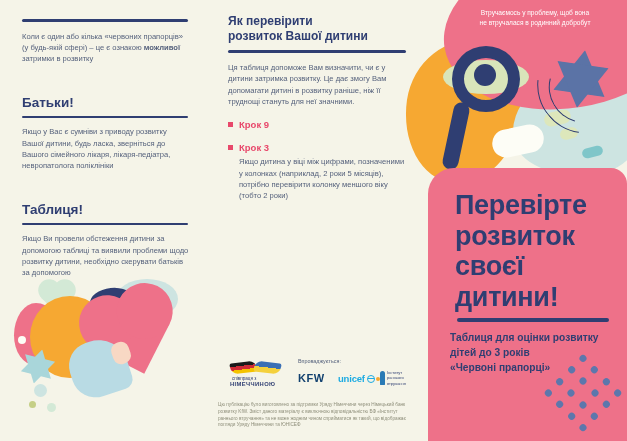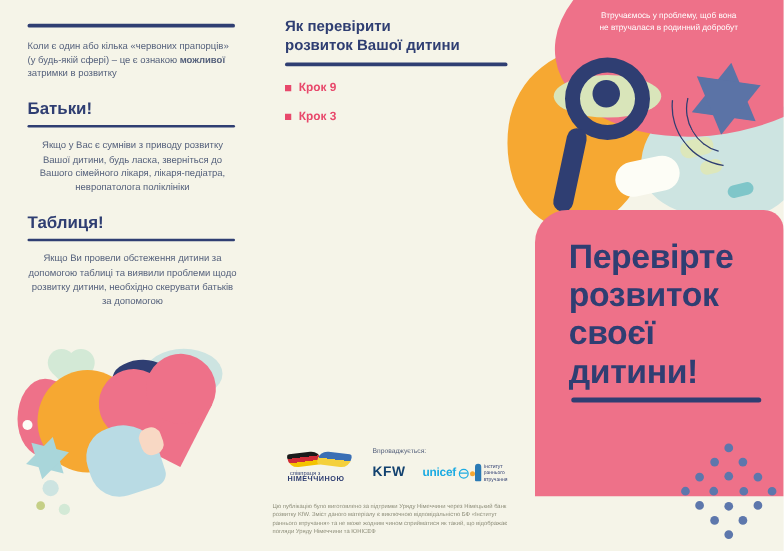--- a/index.html
+++ b/index.html
@@ -11,23 +11,23 @@
   .navy { color:#2f3e72; }
   .rule { background:#2f3e72; height:2.5px; border-radius:2px; }
   .body-text { color:#55617c; font-size:7.6px; line-height:1.5; }
   .pre { white-space:pre-line; }
 
   
   .left-panel { position:absolute; left:22px; top:12px; width:168px; }
   .left-title { font-size:15px; font-weight:bold; line-height:1.22; white-space:pre-line; }
   .left-rule-1 { margin-top:7px; width:166px; }
   .left-intro { margin-top:9px; }
-  .sec-head { font-size:13.5px; font-weight:bold; margin-top:14px; }
+  .sec-head { font-size:13.5px; font-weight:bold; margin-top:30px; }
   .sec-rule { margin-top:6px; width:166px; }
-  .sec-body { margin-top:8px;text-align:center; }
+  .sec-body { margin-top:8px; }
 
   
   .mid-panel { position:absolute; left:228px; top:14px; width:182px; }
   .mid-title { font-size:12px; font-weight:bold; line-height:1.22; white-space:pre-line; }
   .mid-rule { margin-top:7px; width:178px; }
   .mid-intro { margin-top:9px; }
   .step { margin-top:12px; }
   .step-label-row { display:flex; align-items:center; gap:6px; }
   .step-bullet { width:5px; height:5px; background:#e8486b; }
   .step-label { color:#e8486b; font-size:9.5px; font-weight:bold; }
@@ -70,21 +70,21 @@
   .pupil { left:474px; top:64px; width:22px; height:22px; background:#2f3e72; border-radius:50%; }
   .star6 { position:absolute; }
   .star6 .t { position:absolute; inset:0; clip-path:polygon(50% 0%,93% 75%,7% 75%); }
   .star6 .t2 { transform:rotate(180deg); }
   .star-right { left:551px; top:50px; width:60px; height:58px; transform:rotate(8deg); }
   .star-right .t { background:#5b73a6; }
   .arc { position:absolute; border:1.4px solid #2f3e72; border-radius:50%; border-color:#2f3e72 transparent transparent transparent; }
   .arc-1 { left:536px; top:42px; width:94px; height:90px; transform:rotate(-128deg); }
   .arc-2 { left:548px; top:54px; width:70px; height:68px; transform:rotate(-120deg); }
 
-  .pink-panel { position:absolute; left:428px; top:168px; width:199px; height:229px; background:#ee7189; border-radius:26px 16px 0 0; }
+  .pink-panel { position:absolute; left:428px; top:168px; width:199px; height:273px; background:#ee7189; border-radius:26px 16px 0 0; }
   .cover-title { position:absolute; left:27px; top:22px; font-size:27px; font-weight:bold; color:#2f3e72; line-height:1.13; white-space:pre-line; letter-spacing:-.3px; }
   .cover-rule { position:absolute; left:29px; top:150px; width:152px; height:3.5px; background:#2f3e72; border-radius:2px; }
   .cover-sub { position:absolute; left:22px; top:163px; width:160px; font-size:10.2px; font-weight:bold; color:#2f3e72; line-height:1.45; white-space:pre-line; }
   .dots { position:absolute; left:122px; top:192px; width:66px; height:66px; transform:rotate(45deg); display:grid; grid-template-columns:repeat(4,1fr); grid-template-rows:repeat(4,1fr); justify-items:center; align-items:center; }
   .dots span { width:7px; height:7px; border-radius:50%; background:#5d77ac; }
 
   
   .heart { position:relative; transform:rotate(-45deg); }
   .heart, .heart::before, .heart::after { background:var(--hc); }
   .heart::before, .heart::after { content:""; position:absolute; width:100%; height:100%; border-radius:50%; }
@@ -156,32 +156,34 @@
     <div class="ill hand"></div>
     <div class="ill mini-dot-1"></div>
     <div class="ill mini-dot-2"></div>
     <div class="ill mini-dot-3"></div>
   </div>
 
   <div class="mid-panel">
     <div class="mid-title navy pre">Як перевірити
 розвиток Вашої дитини</div>
     <div class="rule mid-rule"></div>
+    <div class="body-text mid-intro">Ця таблиця допоможе Вам визначити, чи є у дитини затримка розвитку. Це дає змогу Вам допомагати дитині в розвитку раніше, ніж її труднощі стануть для неї значними.</div>
 
     <div class="step">
       <div class="step-label-row">
         <span class="step-bullet"></span>
         <span class="step-label">Крок 9</span>
       </div>
     </div>
     <div class="step">
       <div class="step-label-row">
         <span class="step-bullet"></span>
         <span class="step-label">Крок 3</span>
       </div>
+      <div class="body-text step-text">Якщо дитина у віці між цифрами, позначеними у колонках (наприклад, 2 роки 5 місяців), потрібно перевірити колонку меншого віку (тобто 2 роки)</div>
     </div>
   </div>
 
   <div class="footer">
     <div class="logo-row">
       <div class="ribbon">
         <div class="flags">
           <div class="flag-de"></div>
           <div class="flag-ua"></div>
         </div>
@@ -230,20 +232,23 @@
     <div class="blob mag-ring"></div>
     <div class="blob pupil"></div>
     <div class="blob mag-handle"></div>
 
     <div class="pink-panel">
       <div class="cover-title">Перевірте
 розвиток
 своєї
 дитини!</div>
       <div class="cover-rule"></div>
+      <div class="cover-sub">Таблиця для оцінки розвитку
+дітей до 3 років
+«Червоні прапорці»</div>
       <div class="dots">
         <span></span>
           <span></span>
           <span></span>
           <span></span>
         <span></span>
           <span></span>
           <span></span>
           <span></span>
         <span></span>

